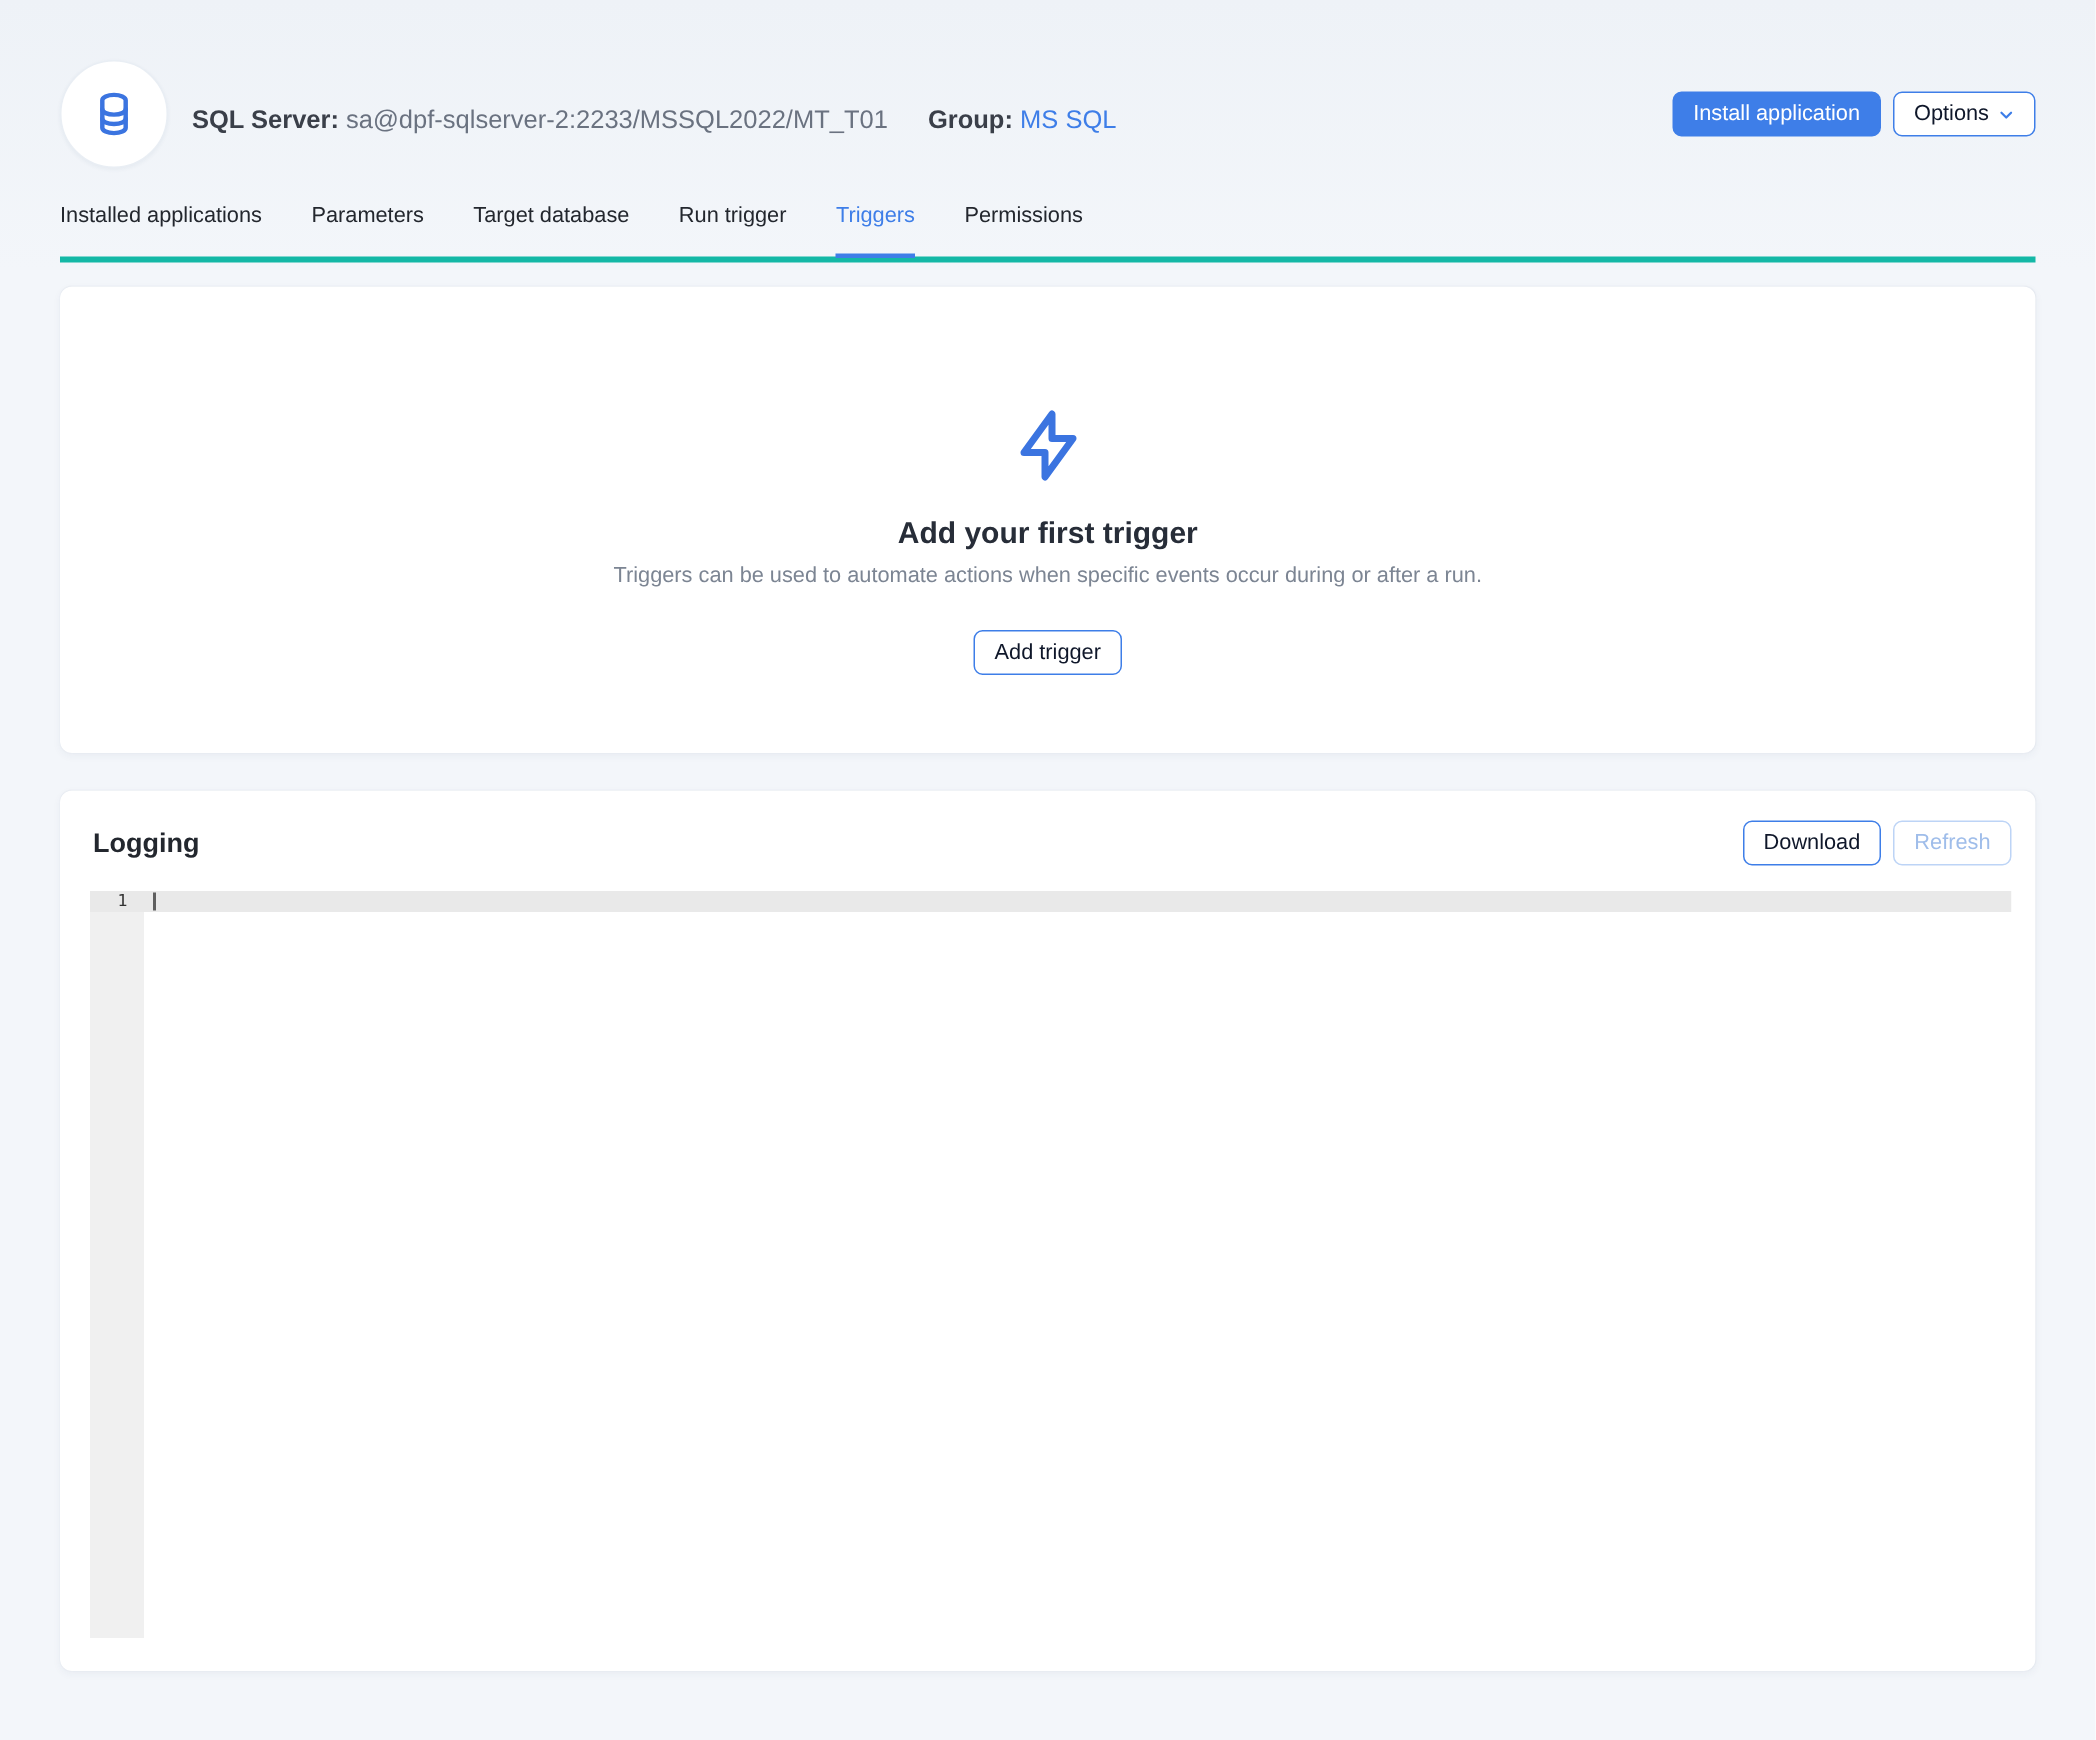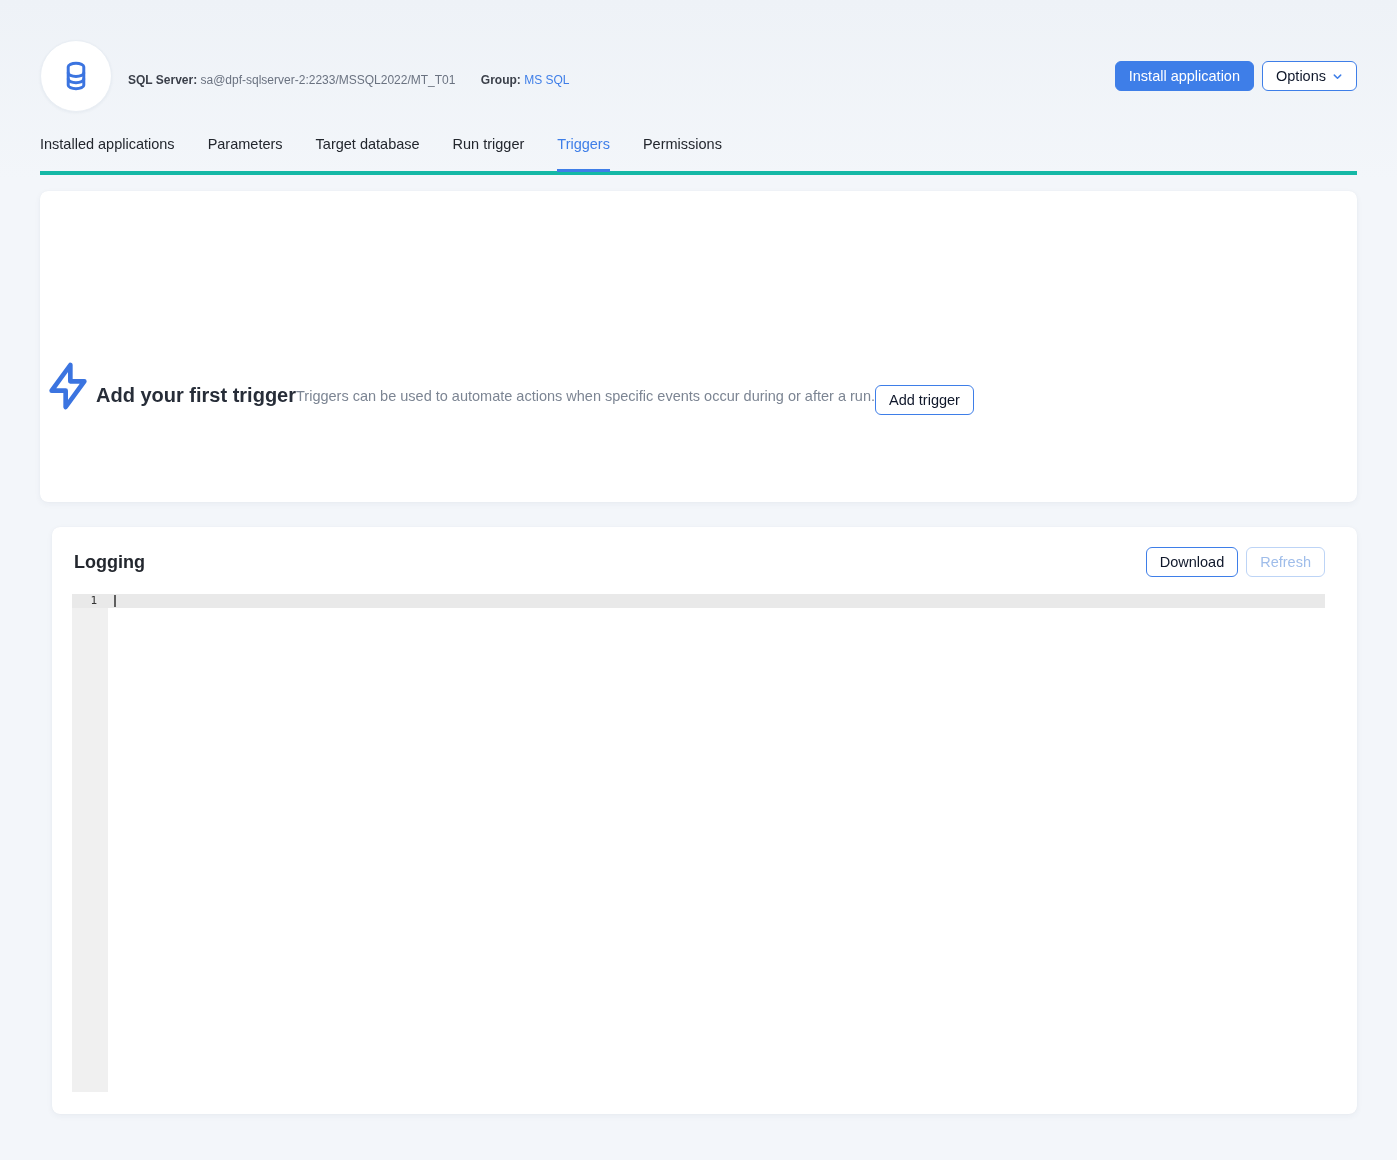--- a/index.html
+++ b/index.html
@@ -15,21 +15,21 @@
   .header { display: flex; align-items: center; }
   .avatar {
     width: 72px; height: 72px; border-radius: 50%;
     background: #ffffff; border: 1px solid #e9eef4;
     box-shadow: 0 1px 3px rgba(40,60,100,0.06);
     display: flex; align-items: center; justify-content: center;
     flex: 0 0 auto;
   }
   .head-info { margin-left: 16px; }
   .page-title { font-size: 21px; font-weight: 700; color: #262b34; letter-spacing: .2px; }
-  .subtitle { margin-top: 7px; font-size: 12px; color: #6a7280; }
+  .subtitle { margin-top: 7px; font-size: 17px; color: #6a7280; }
   .subtitle .lbl { color: #3a3f49; font-weight: 700; }
   .subtitle .grp { margin-left: 22px; }
   .subtitle a.link { color: #3e7ee8; text-decoration: none; cursor: pointer; }
   .head-actions { margin-left: auto; display: flex; gap: 8px; align-items: center; }
 
   .btn {
     display: inline-flex; align-items: center; justify-content: center;
     height: 30px; padding: 0 13px; border-radius: 6px;
     font-size: 14.5px; font-family: inherit; cursor: pointer; background: #fff;
     border: 1px solid #3e7ee8; color: #0f172a; white-space: nowrap;
@@ -49,29 +49,29 @@
   }
   .tab.active { color: #3e7ee8; border-bottom-color: #3e7ee8; }
 
   
   .card {
     background: #ffffff; border-radius: 8px;
     box-shadow: 0 2px 6px rgba(30,50,90,0.05), 0 0 1px rgba(30,50,90,0.08);
   }
   .card-empty {
     margin-top: 16px; height: 311px;
-    display: flex; flex-direction: row; align-items: center;
+    display: flex; flex-direction: column; align-items: center;
     padding-top: 78px;
   }
   .empty-title { margin-top: 20px; font-size: 20px; font-weight: 700; color: #272d38; }
-  .empty-desc { margin-top: 20px; font-size: 14.5px; color: #7c8593; }
+  .empty-desc { margin-top: 8px; font-size: 14.5px; color: #7c8593; }
   .empty-btn { margin-top: 28px; }
 
   
-  .card-logging { margin-top: 25px; height: 587px; padding: 20px 32px 22px 20px; margin-left: 12px; }
+  .card-logging { margin-top: 25px; height: 587px; padding: 20px 16px 22px 20px; }
   .logging-head { display: flex; align-items: center; }
   .logging-title { font-size: 18px; font-weight: 700; color: #23272e; padding-left: 2px; }
   .logging-actions { margin-left: auto; display: flex; gap: 8px; }
 
   .editor { position: relative; margin-top: 17px; height: 498px; background: #ffffff; overflow: hidden; }
   .editor-gutter {
     position: absolute; left: 0; top: 0; bottom: 0; width: 36px;
     background: #f0f0f0;
   }
   .editor-active-row {

